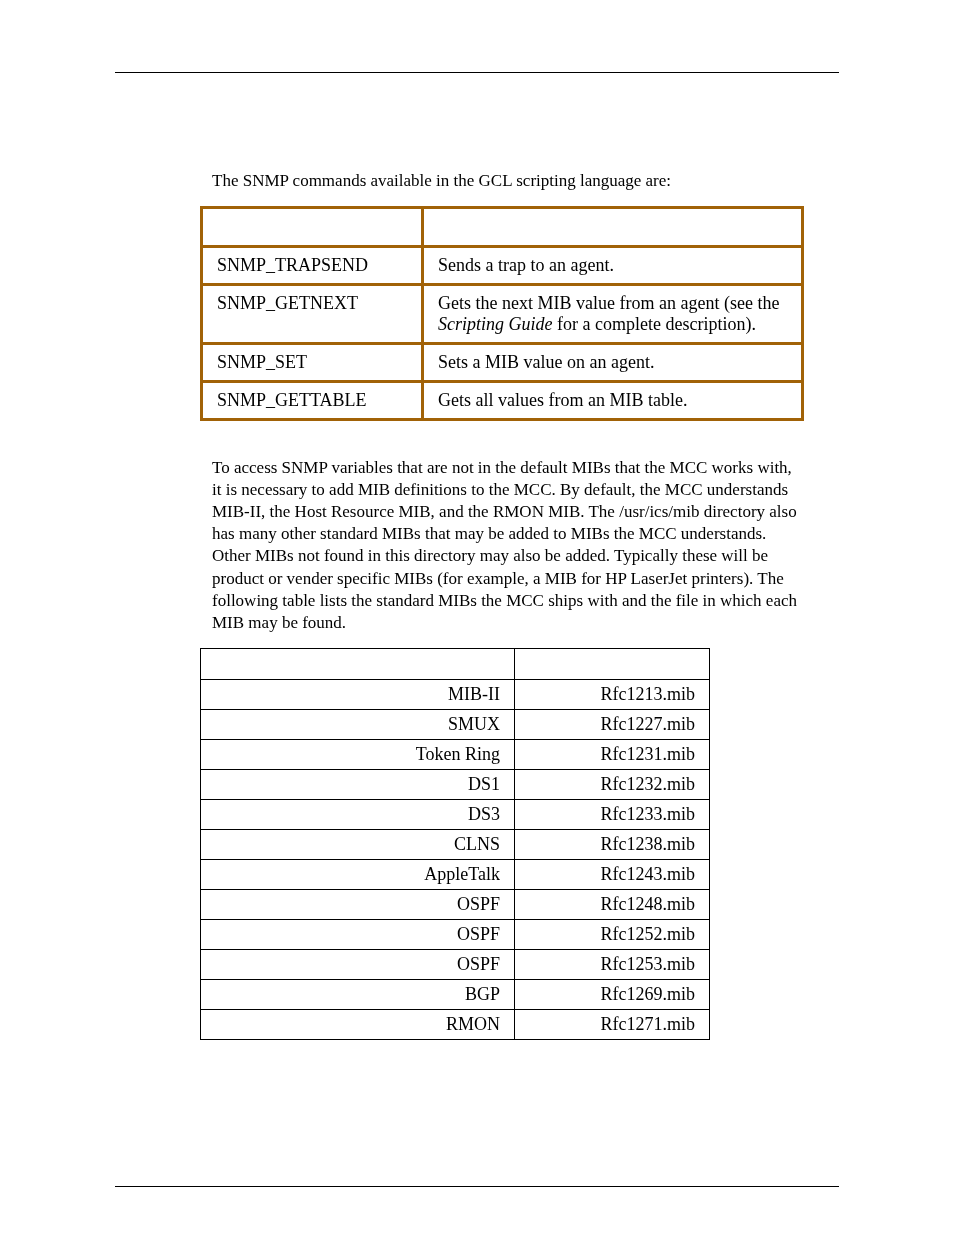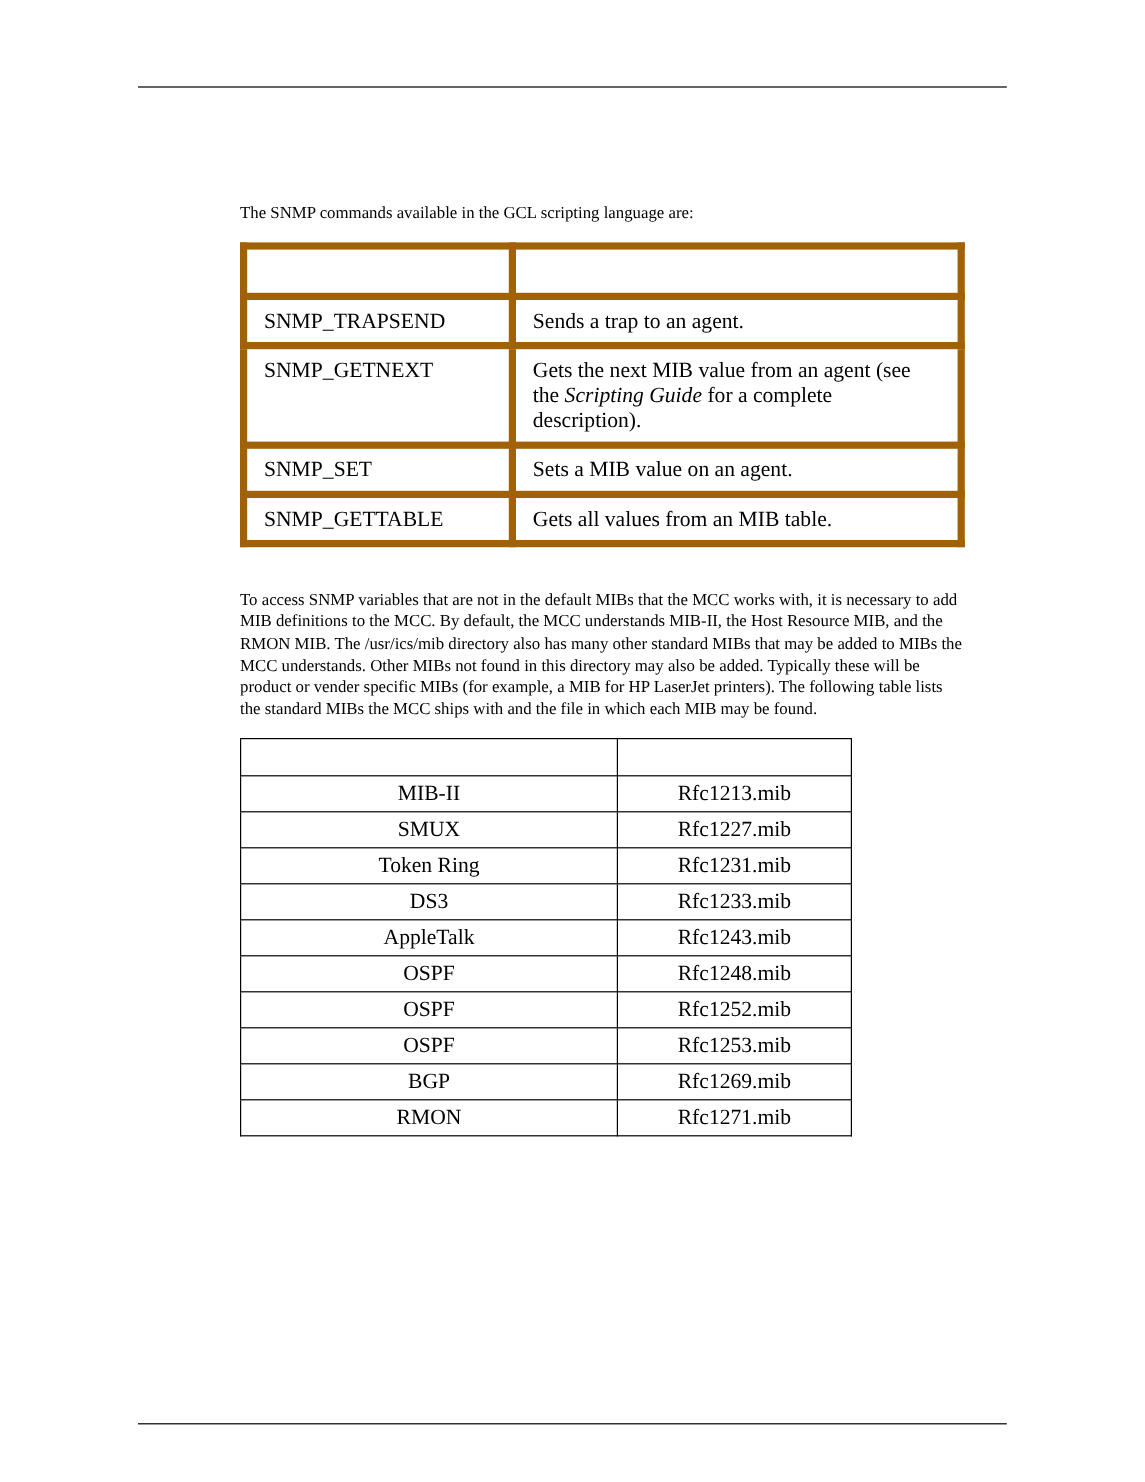--- a/index.html
+++ b/index.html
@@ -30,35 +30,35 @@
     right: 115px;
     border-top: 1px solid #000;
   }
   .content {
     position: absolute;
     top: 170px;
     left: 200px;
     right: 150px;
   }
   p.body {
-    font-size: 14px;
+    font-size: 17px;
     line-height: 1.3;
-    margin: 0 0 14px 0;
+    margin: 0 0 14px 12px;
   }
   p.body .italic {
     font-style: italic;
   }
   table.t1 {
     border-collapse: collapse;
     width: 100%;
     margin-top: 8px;
     border: 1.5px solid #000;
   }
   table.t1 th, table.t1 td {
-    border: 6px solid #a16207;
+    border: 3px solid #a16207;
     padding: 7px 14px;
     font-size: 18px;
     text-align: left;
     vertical-align: top;
   }
   table.t1 tr.header-row td {
     height: 22px;
   }
   .cmd {
     
@@ -75,21 +75,21 @@
   table.t2 {
     border-collapse: collapse;
     width: 510px;
     margin-top: 10px;
     border: 1.5px solid #000;
   }
   table.t2 td {
     border: 1px solid #000;
     padding: 4px 14px;
     font-size: 18px;
-    text-align: center;
+    text-align: right;
   }
   table.t2 tr.header-row td {
     height: 22px;
   }
   .col-t1-a { width: 190px; }
   .col-t1-b { }
   .col-t2-a { width: 285px; }
   .col-t2-b { }
   .desc-italic { font-style: italic; }
 </style>
@@ -146,22 +146,30 @@
           </tr>
           <tr>
             <td class="col-t2-a">SMUX</td>
             <td class="col-t2-b">Rfc1227.mib</td>
           </tr>
           <tr>
             <td class="col-t2-a">Token Ring</td>
             <td class="col-t2-b">Rfc1231.mib</td>
           </tr>
           <tr>
+            <td class="col-t2-a">DS1</td>
+            <td class="col-t2-b">Rfc1232.mib</td>
+          </tr>
+          <tr>
             <td class="col-t2-a">DS3</td>
             <td class="col-t2-b">Rfc1233.mib</td>
+          </tr>
+          <tr>
+            <td class="col-t2-a">CLNS</td>
+            <td class="col-t2-b">Rfc1238.mib</td>
           </tr>
           <tr>
             <td class="col-t2-a">AppleTalk</td>
             <td class="col-t2-b">Rfc1243.mib</td>
           </tr>
           <tr>
             <td class="col-t2-a">OSPF</td>
             <td class="col-t2-b">Rfc1248.mib</td>
           </tr>
           <tr>

